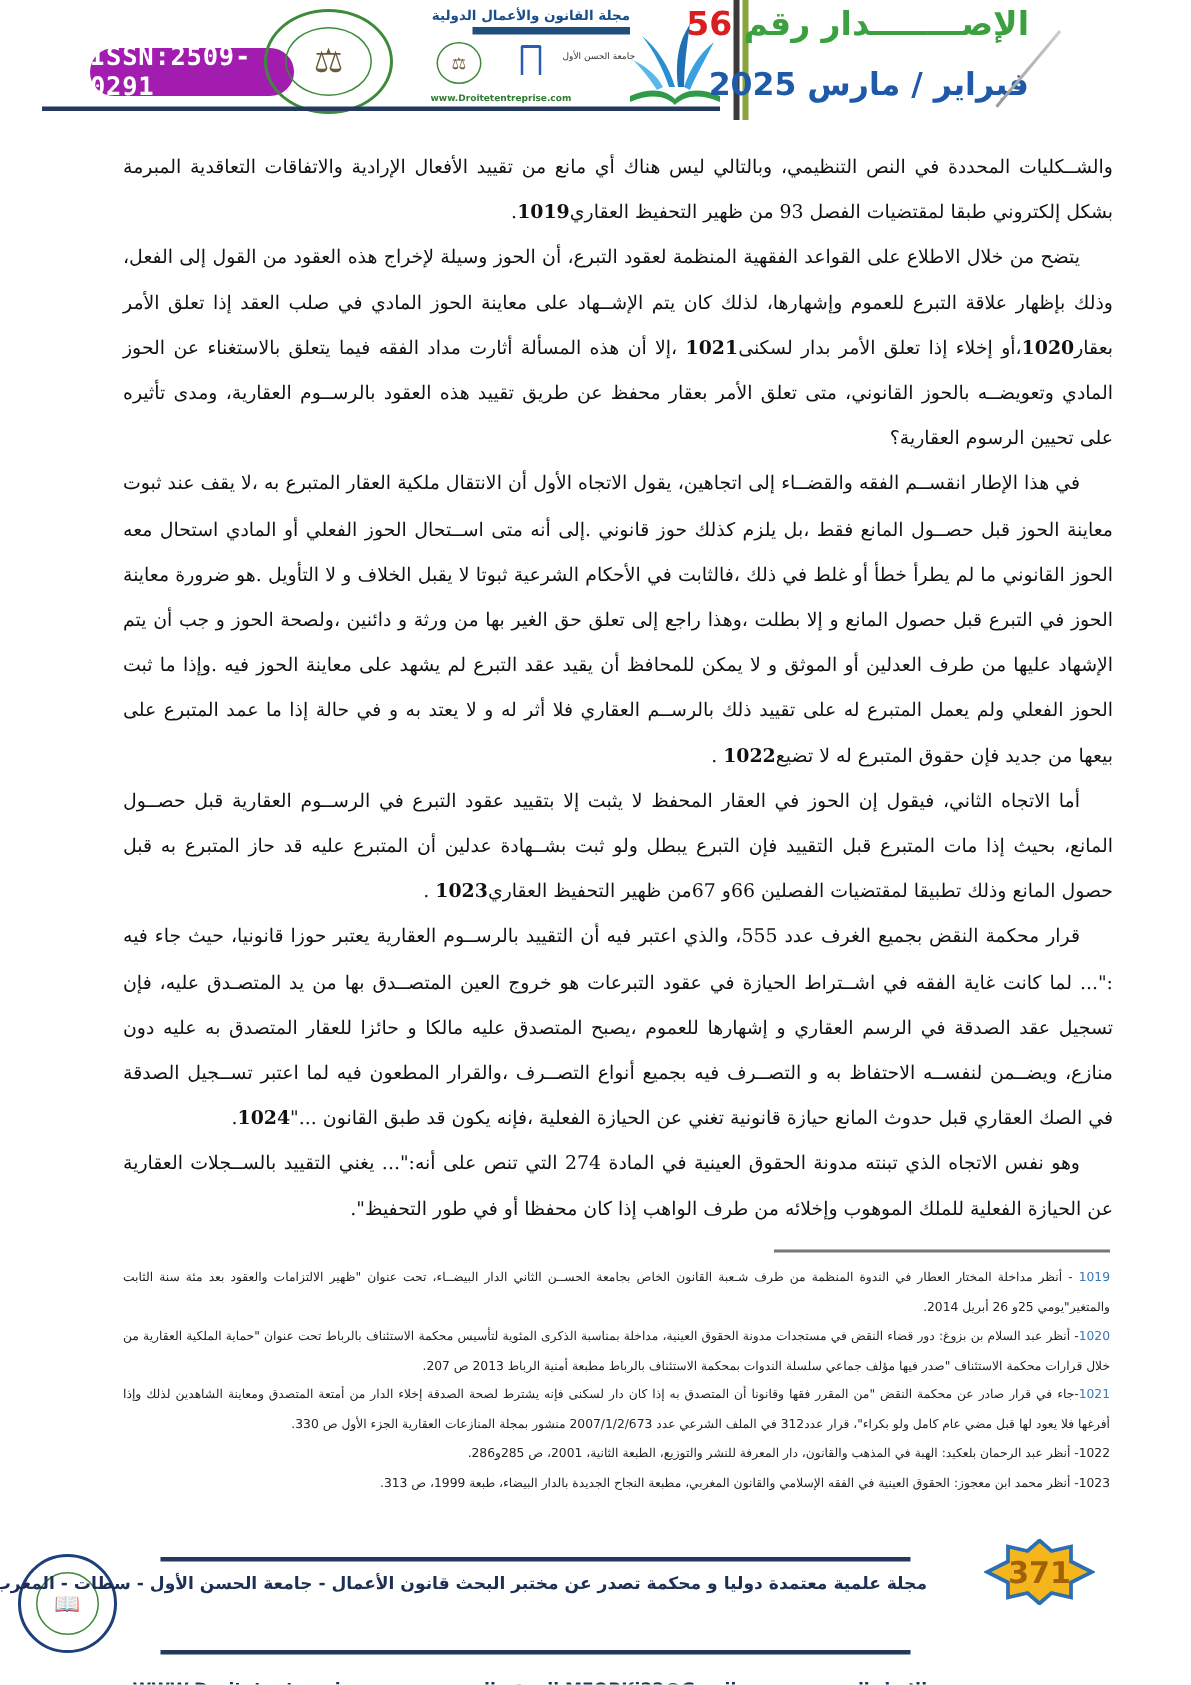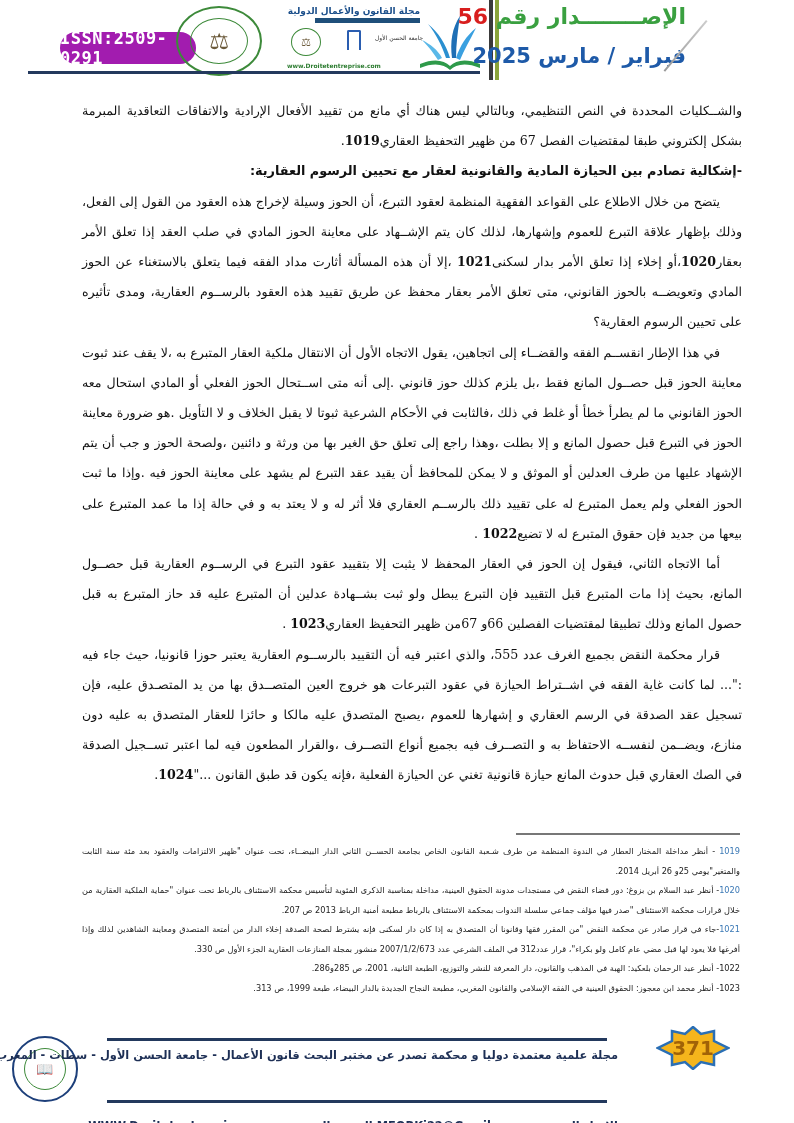--- a/index.html
+++ b/index.html
@@ -135,26 +135,26 @@
 
   <div class="issue-line">
     <span>الإصــــــــدار رقم</span>
     <span class="num">56</span>
   </div>
   <div class="date-line">فبراير / مارس 2025</div>
   <div class="diag-line"></div>
 </div>
 
 <div class="content">
-  <p><span>والشــكليات المحددة في النص التنظيمي، وبالتالي ليس هناك أي مانع من تقييد الأفعال الإرادية والاتفاقات التعاقدية المبرمة بشكل إلكتروني طبقا لمقتضيات الفصل 67 من ظهير التحفيظ العقاري</span><span class="ref">1019</span><span>.</span></p>
-  <p class="heading">-إشكالية تصادم بين الحيازة المادية والقانونية لعقار مع تحيين الرسوم العقارية:</p>
+  <p><span>والشــكليات المحددة في النص التنظيمي، وبالتالي ليس هناك أي مانع من تقييد الأفعال الإرادية والاتفاقات التعاقدية المبرمة بشكل إلكتروني طبقا لمقتضيات الفصل 93 من ظهير التحفيظ العقاري</span><span class="ref">1019</span><span>.</span></p>
   <p class="ind"><span>يتضح من خلال الاطلاع على القواعد الفقهية المنظمة لعقود التبرع، أن الحوز وسيلة لإخراج هذه العقود من القول إلى الفعل، وذلك بإظهار علاقة التبرع للعموم وإشهارها، لذلك كان يتم الإشــهاد على معاينة الحوز المادي في صلب العقد إذا تعلق الأمر بعقار</span><span class="ref">1020</span><span>،أو إخلاء إذا تعلق الأمر بدار لسكنى</span><span class="ref">1021</span><span> ،إلا أن هذه المسألة أثارت مداد الفقه فيما يتعلق بالاستغناء عن الحوز المادي وتعويضــه بالحوز القانوني، متى تعلق الأمر بعقار محفظ عن طريق تقييد هذه العقود بالرســوم العقارية، ومدى تأثيره على تحيين الرسوم العقارية؟</span></p>
   <p class="ind"><span>في هذا الإطار انقســم الفقه والقضــاء إلى اتجاهين، يقول الاتجاه الأول أن الانتقال ملكية العقار المتبرع به ،لا يقف عند ثبوت معاينة الحوز قبل حصــول المانع فقط ،بل يلزم كذلك حوز قانوني .إلى أنه متى اســتحال الحوز الفعلي أو المادي استحال معه الحوز القانوني ما لم يطرأ خطأ أو غلط في ذلك ،فالثابت في الأحكام الشرعية ثبوتا لا يقبل الخلاف و لا التأويل .هو ضرورة معاينة الحوز في التبرع قبل حصول المانع و إلا بطلت ،وهذا راجع إلى تعلق حق الغير بها من ورثة و دائنين ،ولصحة الحوز و جب أن يتم الإشهاد عليها من طرف العدلين أو الموثق و لا يمكن للمحافظ أن يقيد عقد التبرع لم يشهد على معاينة الحوز فيه .وإذا ما ثبت الحوز الفعلي ولم يعمل المتبرع له على تقييد ذلك بالرســم العقاري فلا أثر له و لا يعتد به و في حالة إذا ما عمد المتبرع على بيعها من جديد فإن حقوق المتبرع له لا تضيع</span><span class="ref">1022</span><span> .</span></p>
   <p class="ind"><span>أما الاتجاه الثاني، فيقول إن الحوز في العقار المحفظ لا يثبت إلا بتقييد عقود التبرع في الرســوم العقارية قبل حصــول المانع، بحيث إذا مات المتبرع قبل التقييد فإن التبرع يبطل ولو ثبت بشــهادة عدلين أن المتبرع عليه قد حاز المتبرع به قبل حصول المانع وذلك تطبيقا لمقتضيات الفصلين 66و 67من ظهير التحفيظ العقاري</span><span class="ref">1023</span><span> .</span></p>
   <p class="ind"><span>قرار محكمة النقض بجميع الغرف عدد 555، والذي اعتبر فيه أن التقييد بالرســوم العقارية يعتبر حوزا قانونيا، حيث جاء فيه :"... لما كانت غاية الفقه في اشــتراط الحيازة في عقود التبرعات هو خروج العين المتصــدق بها من يد المتصـدق عليه، فإن تسجيل عقد الصدقة في الرسم العقاري و إشهارها للعموم ،يصبح المتصدق عليه مالكا و حائزا للعقار المتصدق به عليه دون منازع، ويضــمن لنفســه الاحتفاظ به و التصــرف فيه بجميع أنواع التصــرف ،والقرار المطعون فيه لما اعتبر تســجيل الصدقة في الصك العقاري قبل حدوث المانع حيازة قانونية تغني عن الحيازة الفعلية ،فإنه يكون قد طبق القانون ..."</span><span class="ref">1024</span><span>.</span></p>
+  <p class="ind">وهو نفس الاتجاه الذي تبنته مدونة الحقوق العينية في المادة 274 التي تنص على أنه:"... يغني التقييد بالســجلات العقارية عن الحيازة الفعلية للملك الموهوب وإخلائه من طرف الواهب إذا كان محفظا أو في طور التحفيظ".</p>
 </div>
 
 <div class="fn-rule"></div>
 <div class="footnotes">
   <p class="fn"><span class="fn-num">1019</span><span> - أنظر مداخلة المختار العطار في الندوة المنظمة من طرف شـعبة القانون الخاص بجامعة الحســن الثاني الدار البيضــاء، تحت عنوان "ظهير الالتزامات والعقود بعد مئة سنة الثابت والمتغير"يومي 25و 26 أبريل 2014.</span></p>
   <p class="fn"><span class="fn-num">1020</span><span>- أنظر عبد السلام بن بزوغ: دور قضاء النقض في مستجدات مدونة الحقوق العينية، مداخلة بمناسبة الذكرى المئوية لتأسيس محكمة الاستئناف بالرباط تحت عنوان "حماية الملكية العقارية من خلال قرارات محكمة الاستئناف "صدر فيها مؤلف جماعي سلسلة الندوات بمحكمة الاستئناف بالرباط مطبعة أمنية الرباط 2013 ص 207.</span></p>
   <p class="fn"><span class="fn-num">1021</span><span>-جاء في قرار صادر عن محكمة النقض "من المقرر فقها وقانونا أن المتصدق به إذا كان دار لسكنى فإنه يشترط لصحة الصدقة إخلاء الدار من أمتعة المتصدق ومعاينة الشاهدين لذلك وإذا أفرغها فلا يعود لها قبل مضي عام كامل ولو بكراء"، قرار عدد312 في الملف الشرعي عدد 2007/1/2/673 منشور بمجلة المنازعات العقارية الجزء الأول ص 330.</span></p>
   <p class="fn"><span>1022</span><span>- أنظر عبد الرحمان بلعكيد: الهبة في المذهب والقانون، دار المعرفة للنشر والتوزيع، الطبعة الثانية، 2001، ص 285و286.</span></p>
   <p class="fn"><span>1023</span><span>- أنظر محمد ابن معجوز: الحقوق العينية في الفقه الإسلامي والقانون المغربي، مطبعة النجاح الجديدة بالدار البيضاء، طبعة 1999، ص 313.</span></p>
 </div>

